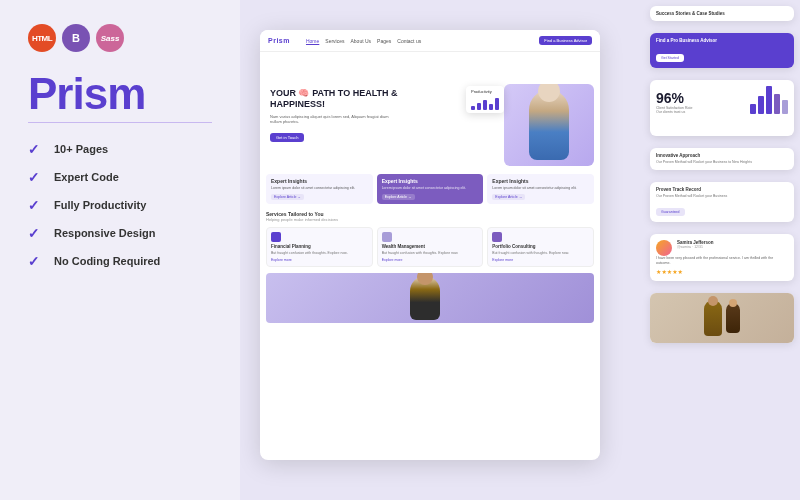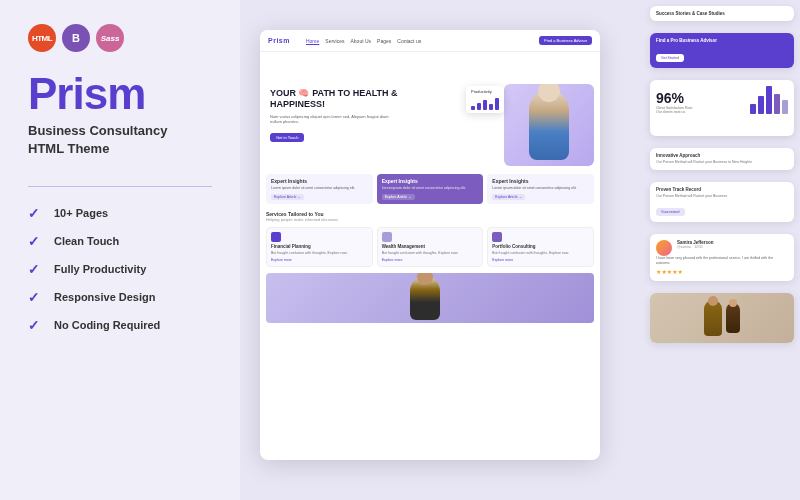--- a/index.html
+++ b/index.html
@@ -514,32 +514,31 @@
 <body>
 
 <div class="left-panel">
   <div class="tech-badges">
     <div class="badge-html">HTML</div>
     <div class="badge-b">B</div>
     <div class="badge-sass">Sass</div>
   </div>
 
   <div class="brand-name">Prism</div>
-  <div class="brand-subtitle">Business Consultancy<br>HTML Theme</div>
 
   <div class="divider"></div>
 
   <ul class="features-list">
     <li class="feature-item">
       <span class="check-icon">✓</span>
       <span class="feature-label">10+ Pages</span>
     </li>
     <li class="feature-item">
       <span class="check-icon">✓</span>
-      <span class="feature-label">Clean Touch</span>
+      <span class="feature-label">Expert Code</span>
     </li>
     <li class="feature-item">
       <span class="check-icon">✓</span>
       <span class="feature-label">Fully Productivity</span>
     </li>
     <li class="feature-item">
       <span class="check-icon">✓</span>
       <span class="feature-label">Responsive Design</span>
     </li>
     <li class="feature-item">

